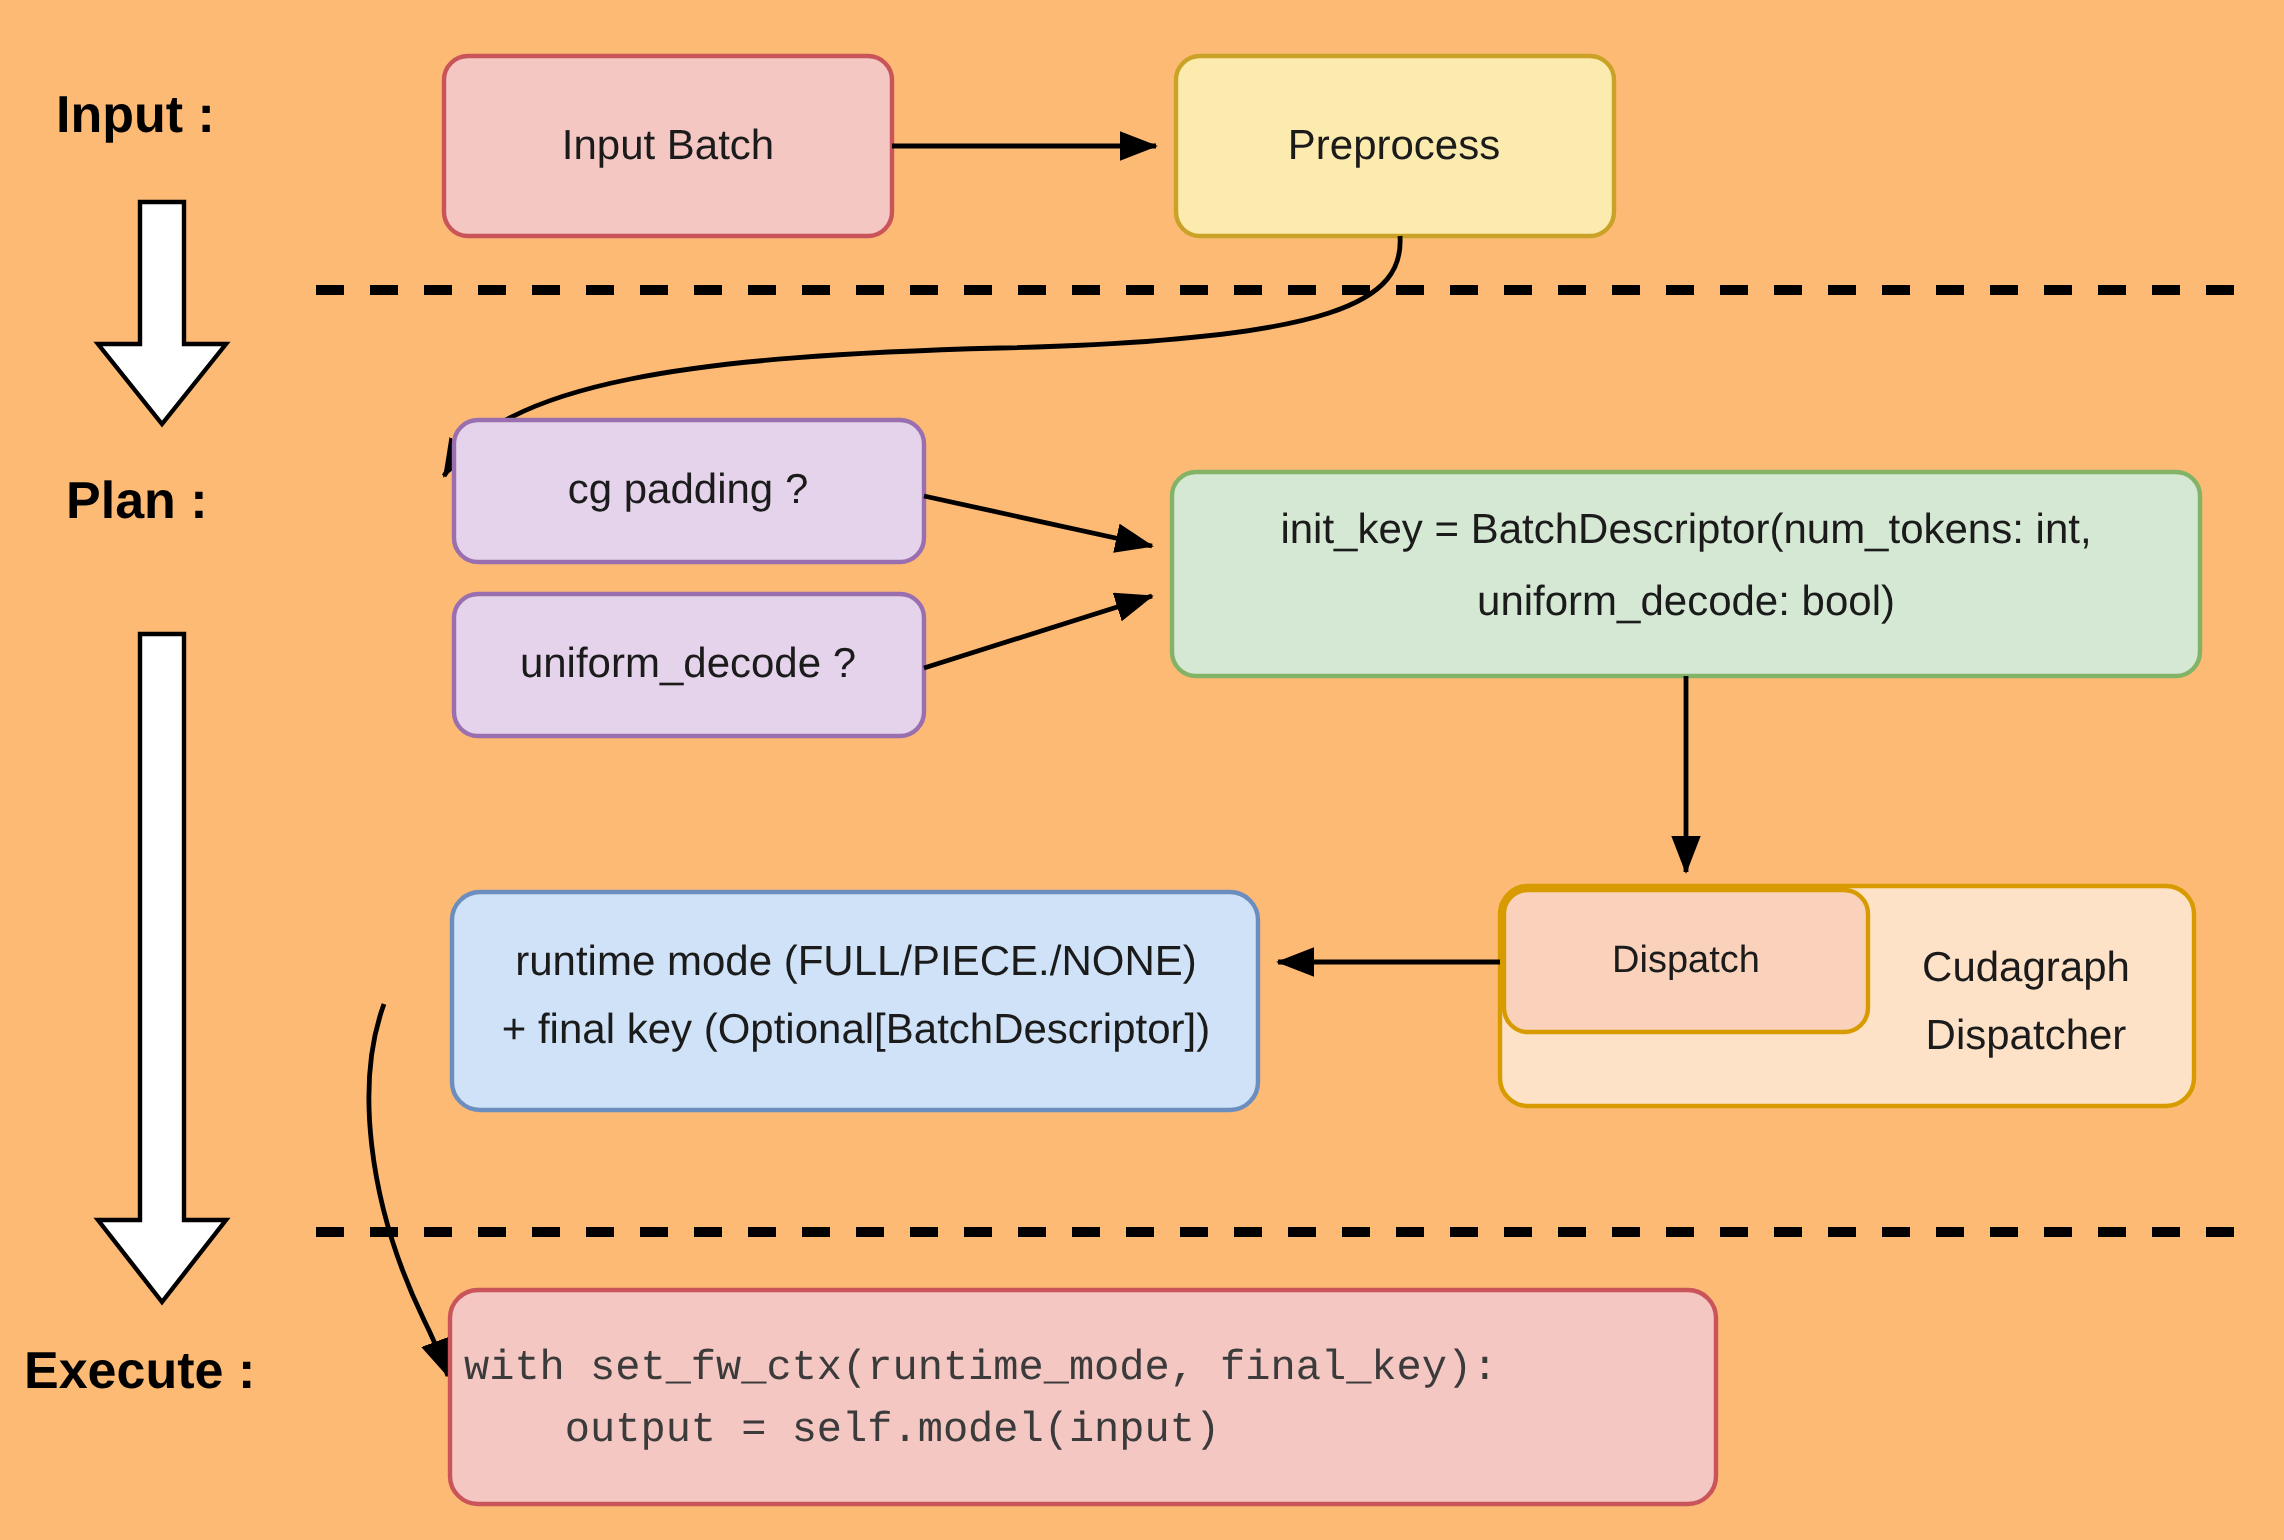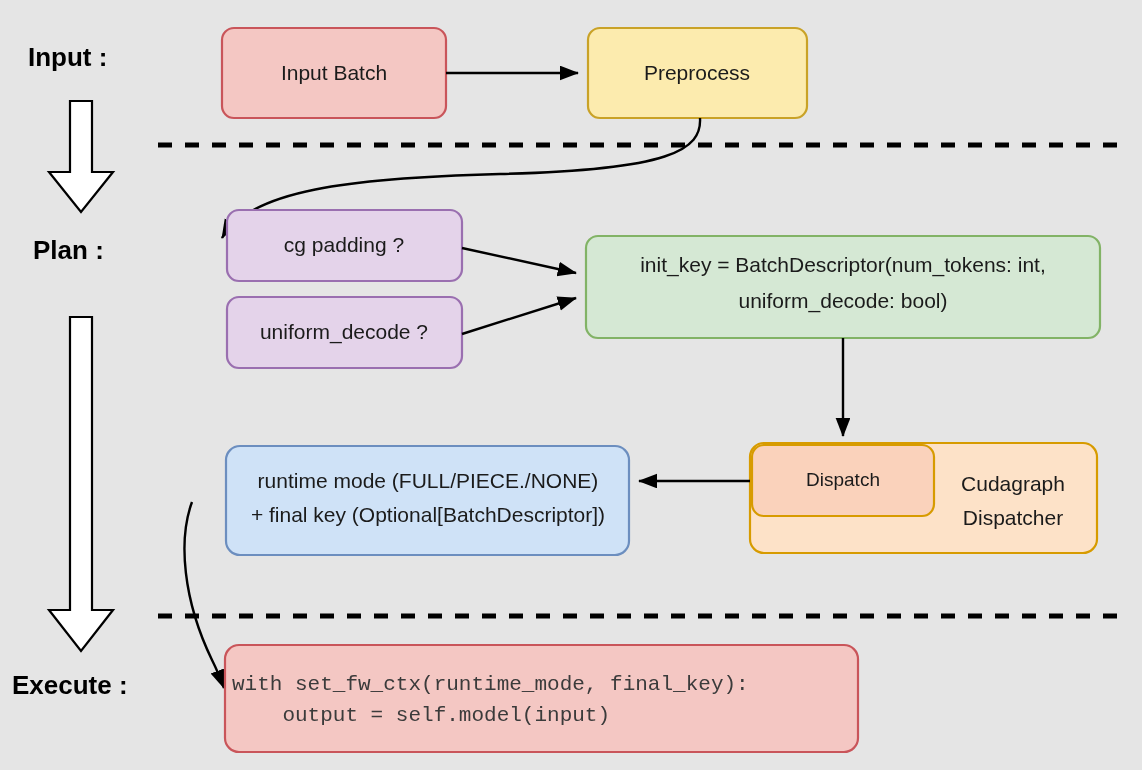--- a/index.html
+++ b/index.html
@@ -7,21 +7,21 @@
     padding: 0;
     background: #ffffff;
   }
   body {
     font-family: "Liberation Sans", sans-serif;
   }
   #stage {
     position: relative;
     width: 1142px;
     height: 770px;
-    background: #e5e5e5;
+    background: #fdba74;
     overflow: hidden;
   }
   svg#diagram {
     position: absolute;
     left: 0;
     top: 0;
     width: 1142px;
     height: 770px;
   }
   .stage-label {

